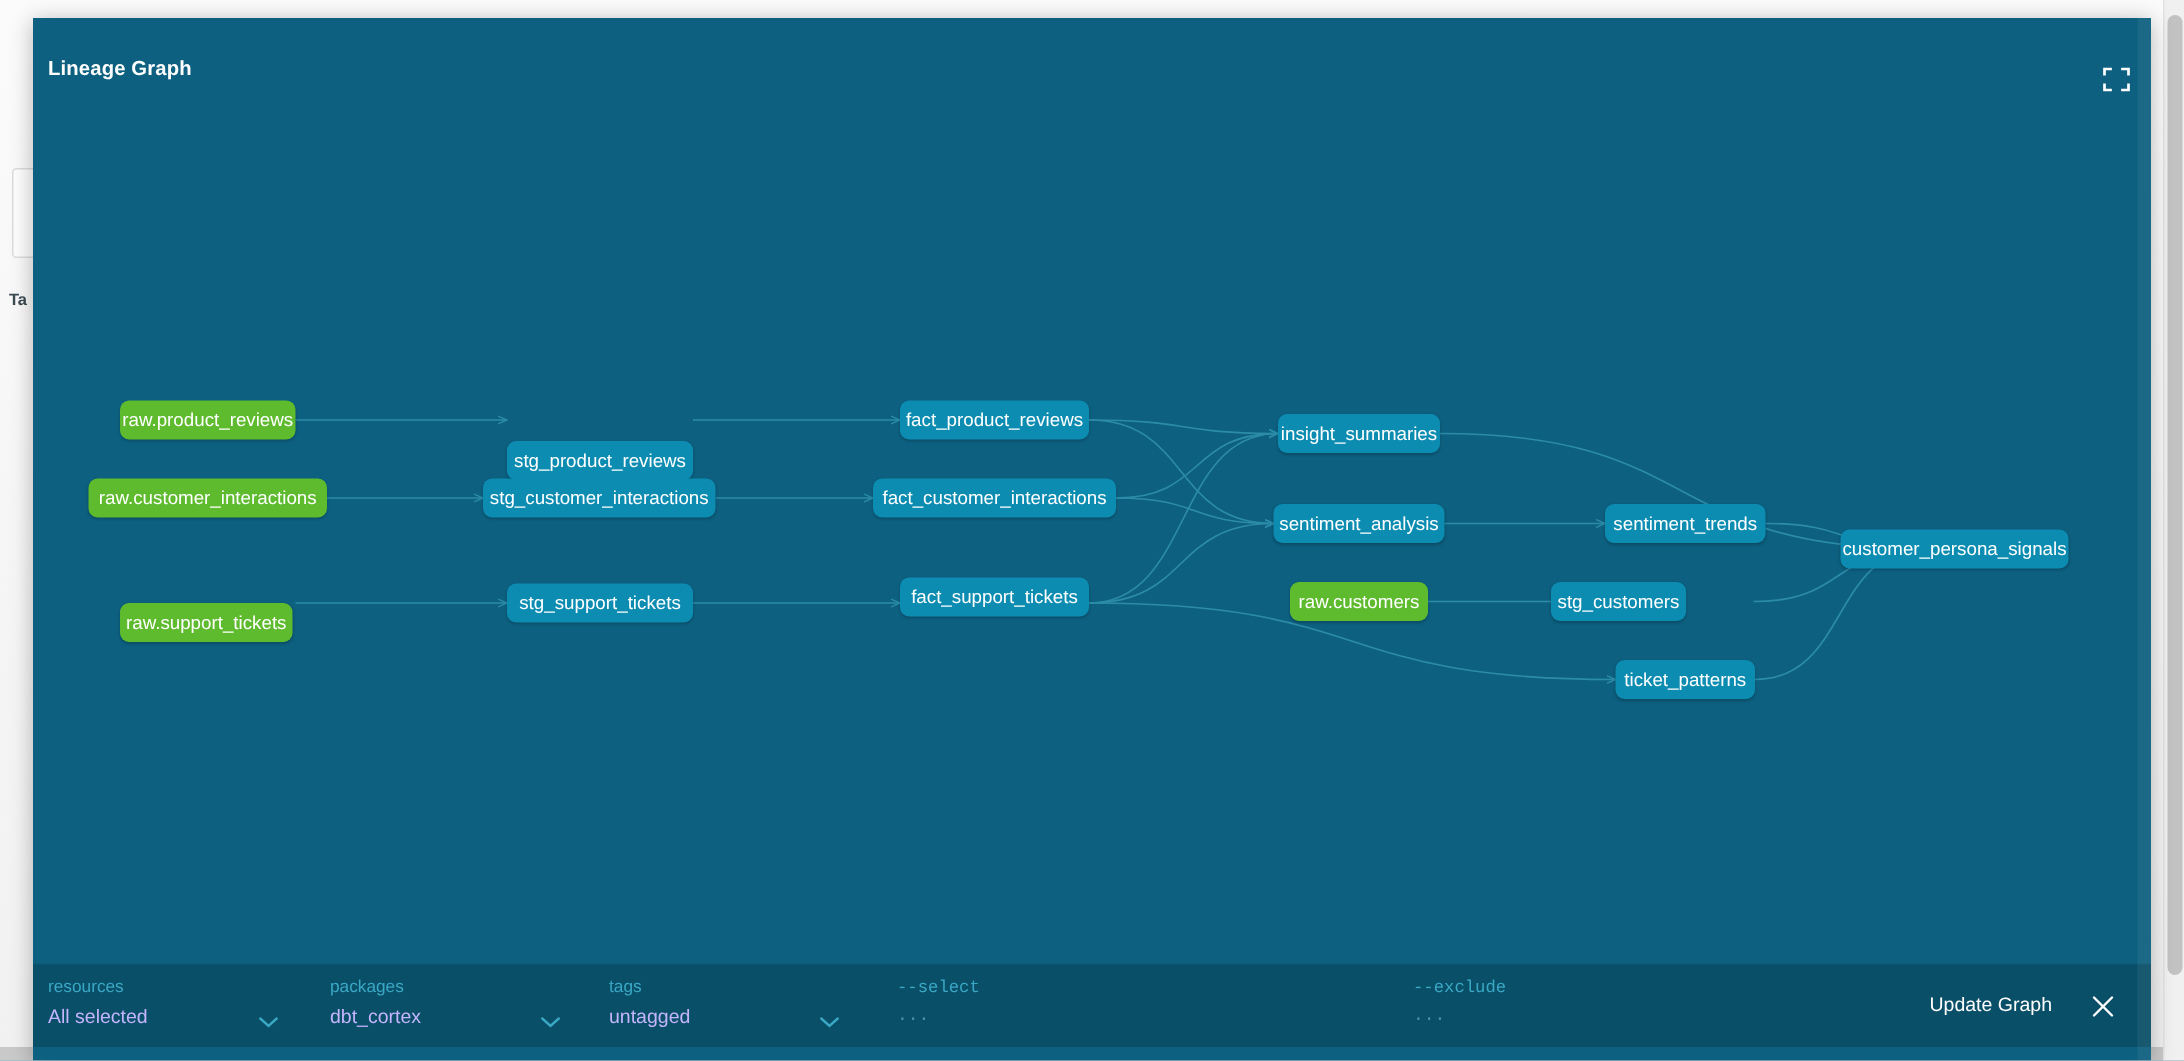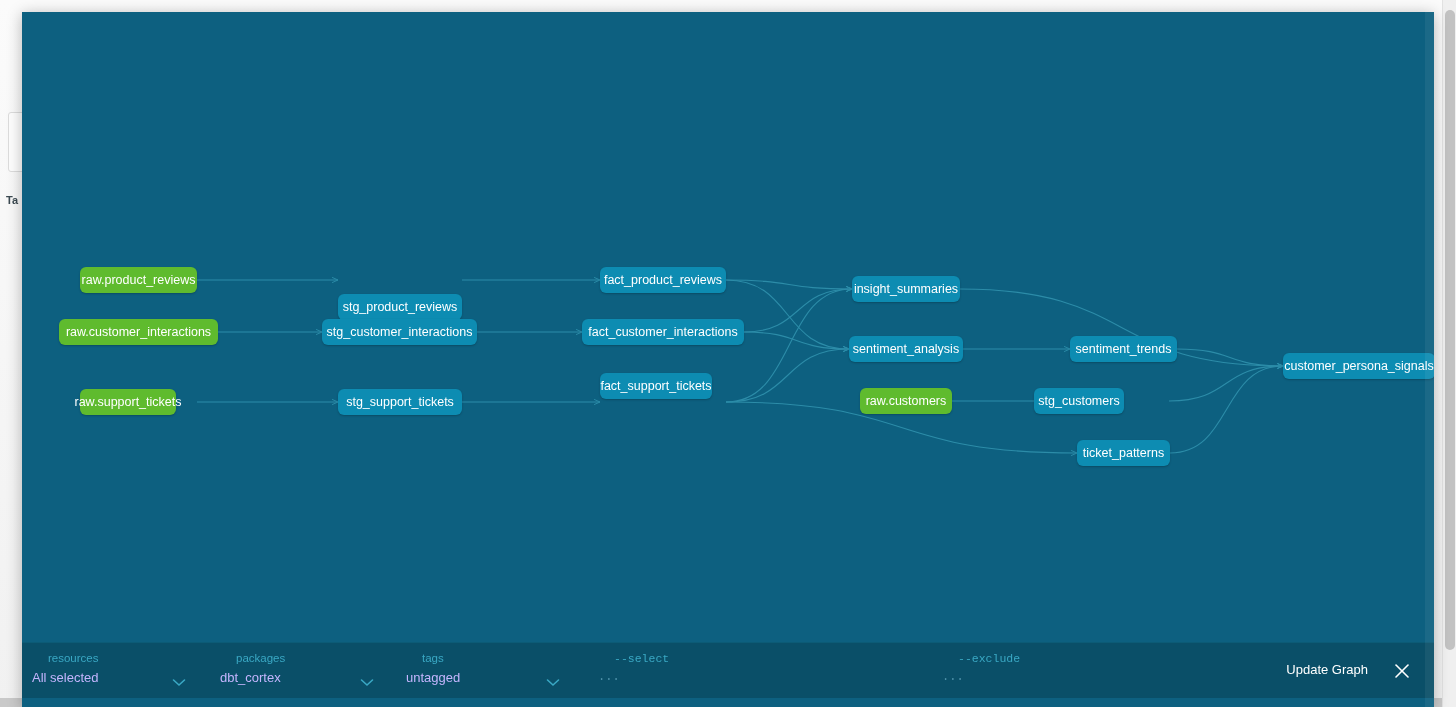--- a/index.html
+++ b/index.html
@@ -165,21 +165,21 @@
   }
 
   .ctl {
     position: absolute;
     top: 0;
     height: 56px;
   }
   .ctl-label {
     position: absolute;
     top: 9px;
-    left: 16px;
+    left: 0;
     font-size: 11.5px;
     color: #3aa8c4;
   }
   .ctl-label.mono {
     font-family: "Liberation Mono", monospace;
     font-size: 11.5px;
     color: #3aa8c4;
   }
   .ctl-value {
     position: absolute;
@@ -245,20 +245,33 @@
     <div class="seg" style="left:1340px"></div>
   </div>
 </div>
 
 <div id="outer-scrollbar">
   <div class="thumb"></div>
 </div>
 
 <div id="lineage-panel">
 
+  <div id="panel-header">
+    <div id="panel-title">Lineage Graph</div>
+    <div id="collapse-btn">
+      <svg width="22" height="22" viewBox="0 0 22 22" aria-hidden="true">
+        <g fill="none" stroke="#ffffff" stroke-width="1.8" stroke-linecap="square">
+          <path d="M3 7.5 V4 H7"></path>
+          <path d="M19 7.5 V4 H15"></path>
+          <path d="M3 14.5 V18 H7"></path>
+          <path d="M19 14.5 V18 H15"></path>
+        </g>
+      </svg>
+    </div>
+  </div>
 
   <div id="graph-canvas">
     <svg id="edge-layer" viewBox="0 0 1412 582">
       <defs>
         <marker id="arrow" viewBox="0 0 10 10" refX="9" refY="5" markerWidth="6" markerHeight="6" orient="auto-start-reverse">
           <path d="M0,1 L9,5 L0,9" fill="none" stroke="#2e8fab" stroke-width="1.4"></path>
         </marker>
       </defs>
       <g id="edge-paths" fill="none" stroke="#2e8fab" stroke-width="1.1" opacity="0.95">
           <path d="M175,210 C252.55,210 238.45,210 316,210" marker-end="url(#arrow)"></path>
@@ -282,60 +295,60 @@
           <path d="M1148,383 C1210.15,383 1198.85,296 1261,296" marker-end="url(#arrow)"></path>
         </g>
     </svg>
     <div id="node-layer">
         <div class="node source" style="left: 58px; top: 197px; width: 117px;">
           <span>raw.product_reviews</span>
         </div>
         <div class="node source" style="left: 37px; top: 249px; width: 159px;">
           <span>raw.customer_interactions</span>
         </div>
-        <div class="node source" style="left: 58px; top: 319px; width: 96px;">
+        <div class="node source" style="left: 58px; top: 332px; width: 115px;">
           <span>raw.support_tickets</span>
         </div>
         <div class="node model" style="left: 316px; top: 197px; width: 124px; margin-top: 27px;">
           <span>stg_product_reviews</span>
         </div>
         <div class="node model" style="left: 300px; top: 249px; width: 155px;">
           <span>stg_customer_interactions</span>
         </div>
         <div class="node model" style="left: 316px; top: 319px; width: 124px;">
           <span>stg_support_tickets</span>
         </div>
         <div class="node model" style="left: 578px; top: 197px; width: 126px;">
           <span>fact_product_reviews</span>
         </div>
         <div class="node model" style="left: 560px; top: 249px; width: 162px;">
           <span>fact_customer_interactions</span>
         </div>
-        <div class="node model" style="left: 578px; top: 303px; width: 112px;">
+        <div class="node model" style="left: 578px; top: 315px; width: 126px;">
           <span>fact_support_tickets</span>
         </div>
         <div class="node model" style="left: 830px; top: 206px; width: 108px; text-align: center;">
           <span>insight_summaries</span>
         </div>
         <div class="node model" style="left: 827px; top: 266px; width: 114px;">
           <span>sentiment_analysis</span>
         </div>
         <div class="node source" style="left: 838px; top: 318px; width: 92px;">
           <span>raw.customers</span>
         </div>
         <div class="node model" style="left: 1048px; top: 266px; width: 107px;">
           <span>sentiment_trends</span>
         </div>
         <div class="node model" style="left: 1012px; top: 318px; width: 90px;">
           <span>stg_customers</span>
         </div>
         <div class="node model" style="left: 1055px; top: 370px; width: 93px; align-items: center;">
           <span>ticket_patterns</span>
         </div>
-        <div class="node model" style="left: 1261px; top: 283px; width: 152px;">
+        <div class="node model" style="left: 1205px; top: 283px; width: 152px;">
           <span>customer_persona_signals</span>
         </div>
       </div>
   </div>
 
   <div id="control-bar">
     <div id="control-fields">
         <div class="ctl" style="left: 10px; width: 180px;">
           <div class="ctl-label">resources</div>
           <div class="ctl-value">All selected</div>

